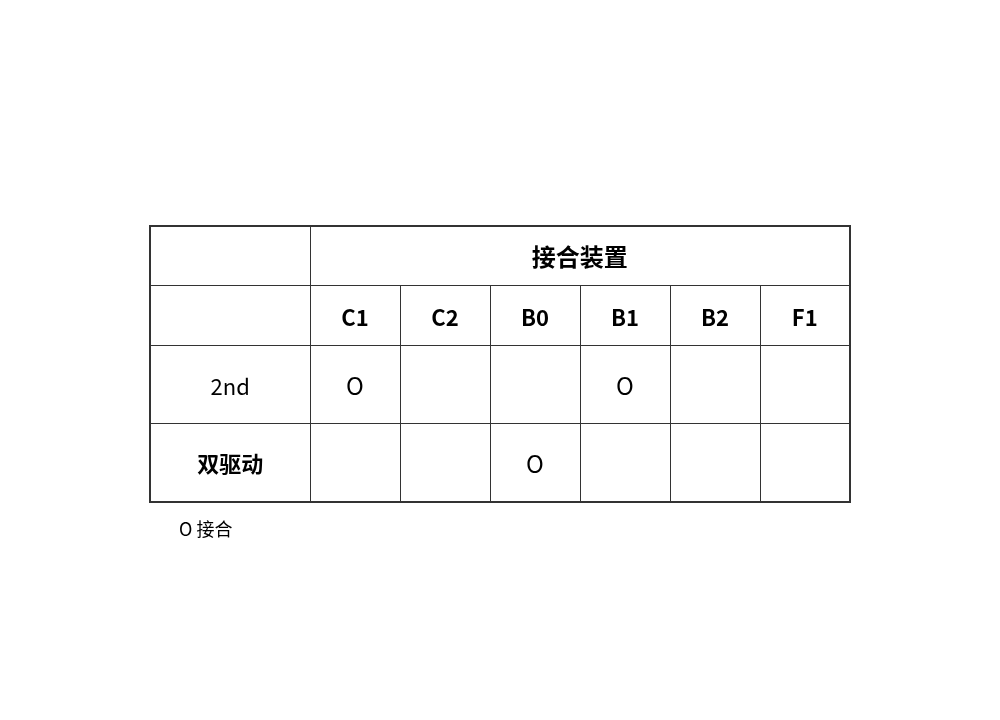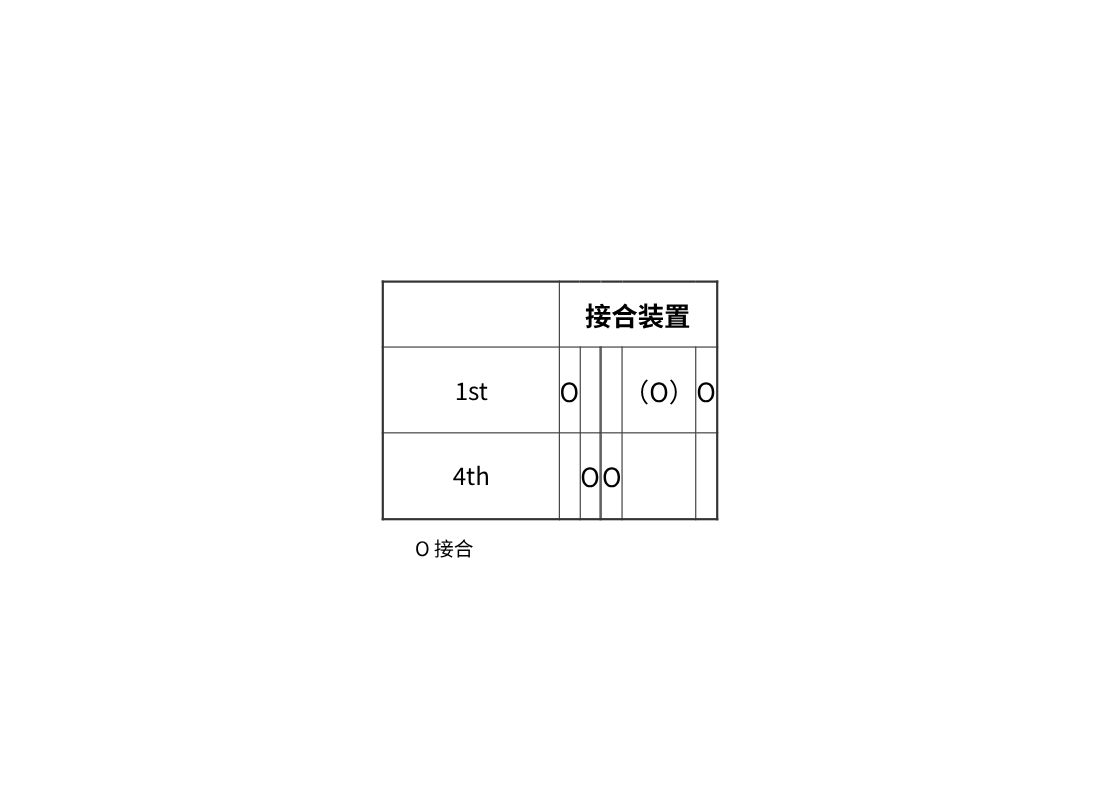--- a/index.html
+++ b/index.html
@@ -79,36 +79,45 @@
 </head>
 <body>
 
 <div class="container">
   <table>
       <thead>
         <tr>
           <th class="col-label"></th>
           <th class="header-main" colspan="6">接合装置</th>
         </tr>
+        <tr>
+          <th class="col-label"></th>
+          <th class="col-device" style="font-size: 22px;">C1</th>
+          <th class="col-device" style="font-size: 22px;">C2</th>
+          <th class="col-device" style="font-size: 22px;">B0</th>
+          <th class="col-device" style="font-size: 22px;">B1</th>
+          <th class="col-device" style="font-size: 22px;">B2</th>
+          <th class="col-device" style="font-size: 22px;">F1</th>
+        </tr>
       </thead>
       <tbody>
         <tr>
-          <td class="row-label">1st</td>
+          <td class="row-label">2nd</td>
           <td class="cell-value">O</td>
           <td class="cell-value"></td>
           <td class="cell-value"></td>
+          <td class="cell-value">O</td>
           <td class="cell-value"></td>
-          <td class="cell-value">（O）</td>
-          <td class="cell-value">O</td>
+          <td class="cell-value"></td>
         </tr>
         <tr>
-          <td class="row-label">4th</td>
+          <td class="row-label-bold">双驱动</td>
+          <td class="cell-value"></td>
           <td class="cell-value"></td>
           <td class="cell-value">O</td>
           <td class="cell-value"></td>
-          <td class="cell-value">O</td>
           <td class="cell-value"></td>
           <td class="cell-value"></td>
         </tr>
       </tbody>
     </table>
   <div class="legend">O 接合</div>
 </div>
 
 </body></html>

